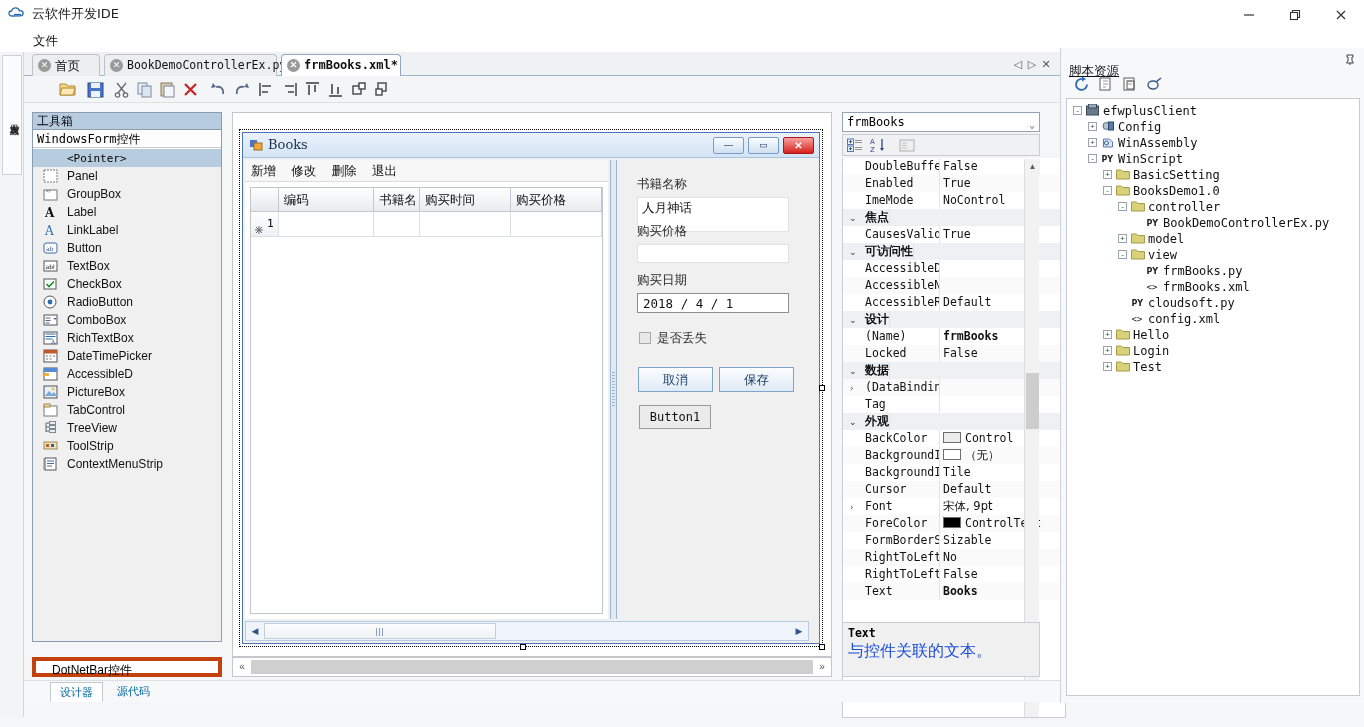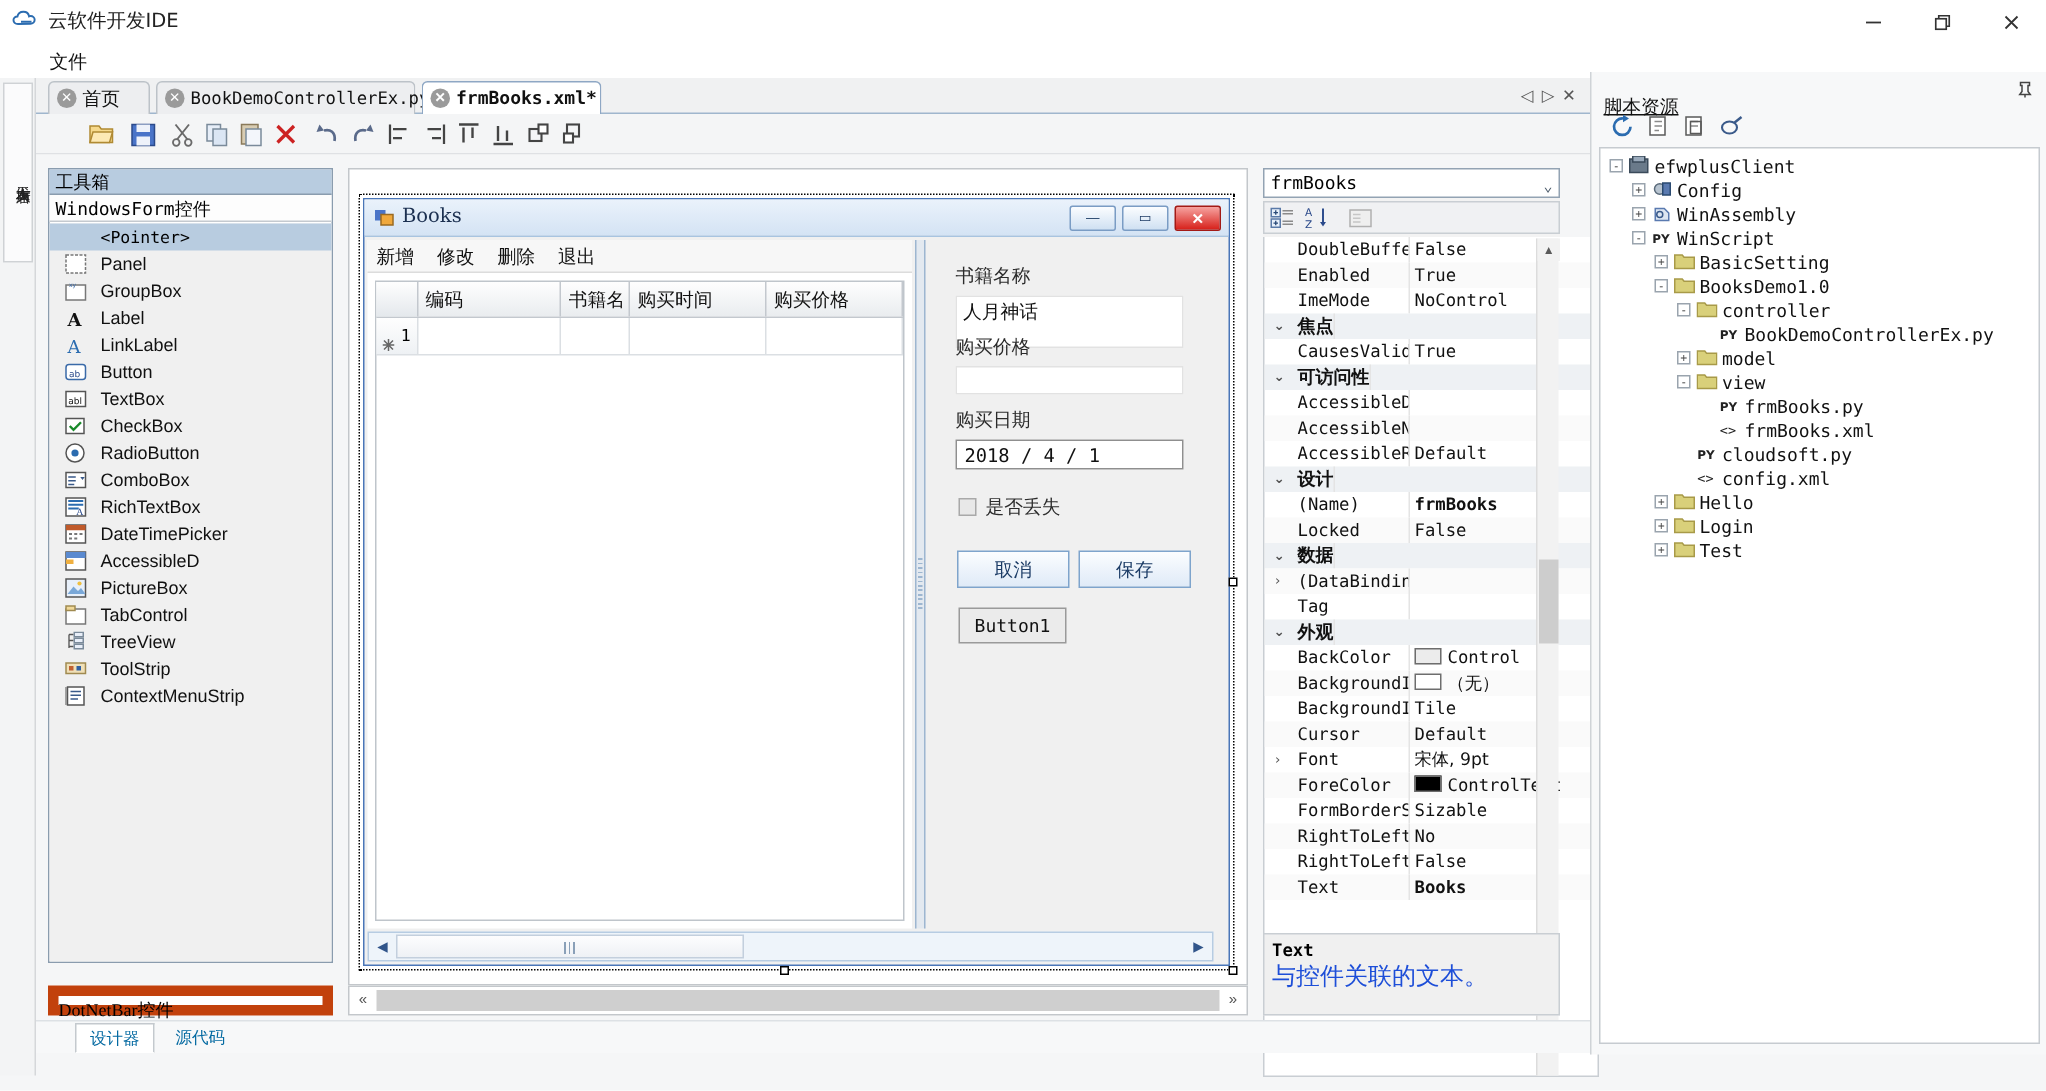--- a/index.html
+++ b/index.html
@@ -65,22 +65,22 @@
   .tbx-group { height:18px; background:#fdfdfd; border-bottom:1px solid #c4c9cf;
                font-family:"DejaVu Sans Mono", monospace; font-size:12px; padding-left:4px; line-height:18px; }
   .tbx-list { position:absolute; left:0; top:36px; right:0; bottom:0; background:#f0f0f0; }
   .tbx-item { position:relative; height:18px; line-height:18px; padding-left:34px;
               font-size:12px; color:#111; font-family:"Liberation Sans", sans-serif; }
   .tbx-item.sel { background:#b8cce0; color:#000; }
   .tbx-item.sel .lbl { font-family:"DejaVu Sans Mono", monospace; font-size:11px; }
   .tbx-ico { position:absolute; left:10px; top:2px; width:15px; height:14px; }
 
   .dnb { position:absolute; left:32px; top:657px; width:190px; height:20px;
-         background:#fff; border:7px solid #c2410c;
-         font-family:Liberation Serif, serif; font-size:12px; line-height:18px; padding-left:0; }
+         background:#fff; border:4px solid #c2410c;
+         font-family:Liberation Sans, sans-serif; font-size:12px; line-height:18px; padding-left:16px; }
 
   
   .canvas { position:absolute; left:232px; top:112px; width:600px; height:545px;
             background:#ffffff; border:1px solid #c3c7cb; overflow:hidden; }
   .canvas-scroll-l { position:absolute; left:232px; top:657px; width:600px; height:20px;
             background:#fff; border:1px solid #c3c7cb; }
   .csl-track { position:absolute; left:18px; top:2px; right:18px; bottom:2px; background:#cfcfcf; }
   .csl-arrow { position:absolute; top:2px; width:14px; bottom:2px; text-align:center;
                font-size:10px; color:#555; line-height:14px; }
 

